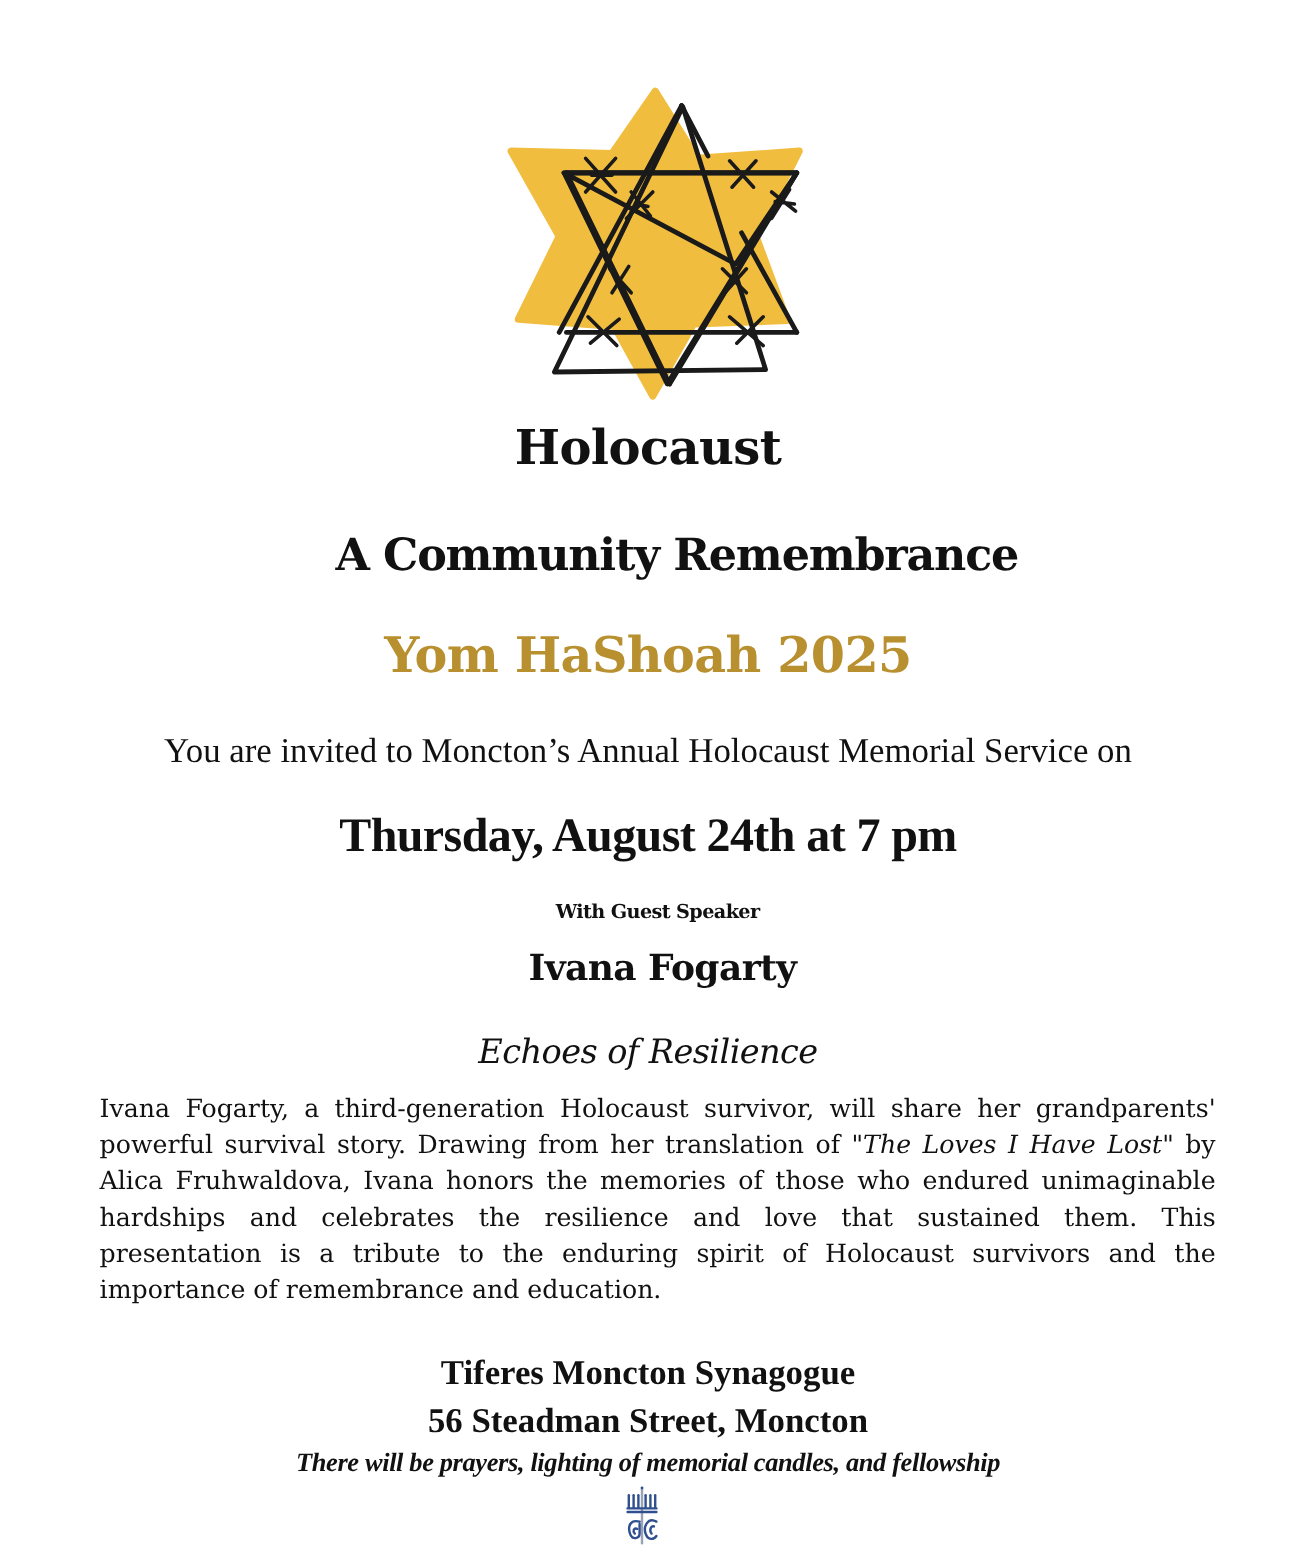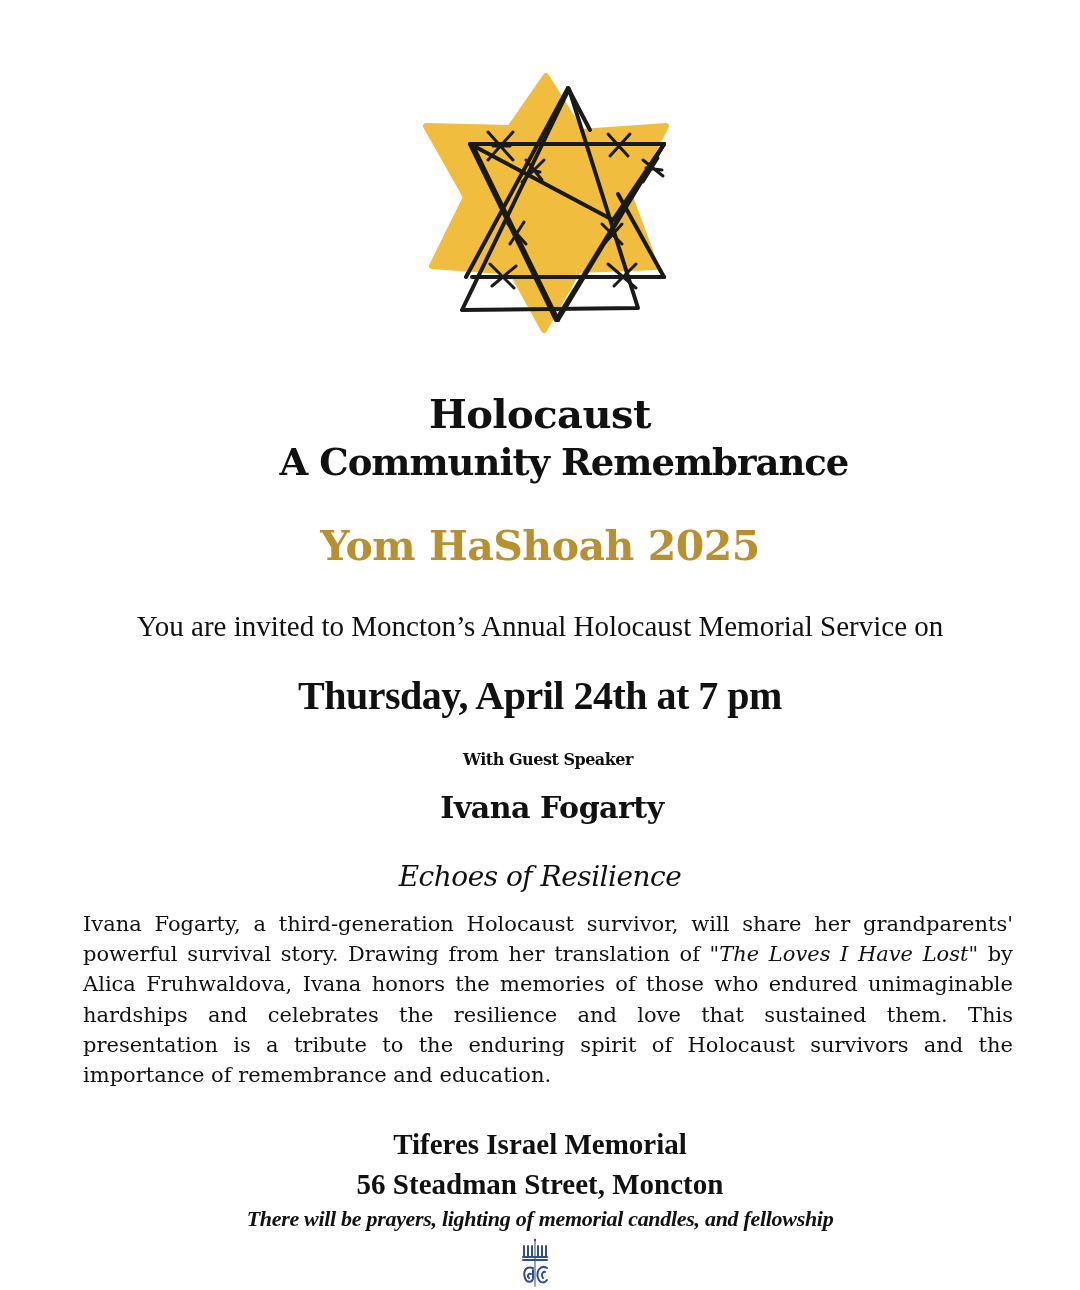--- a/index.html
+++ b/index.html
@@ -31,21 +31,20 @@
       text-align: center;
       white-space: nowrap;
     }
     .title-1 {
       top: 350px;
       font-family: "DejaVu Serif", serif;
       font-weight: bold;
       font-size: 40px;
       letter-spacing: -0.5px;
       color: #111;
-      margin-top: 40px;
     }
     .title-2 {
       top: 440px;
       font-family: "DejaVu Serif", serif;
       font-weight: bold;
       font-size: 37px;
       letter-spacing: -1px;
       color: #111;
       padding-left: 24px;
     }
@@ -173,29 +172,29 @@
       <path d="M190 192 L218 216 M218 192 L196 214"></path>
     </g>
   </svg>
 </div>
 
 <div class="center-line title-1">Holocaust</div>
 <div class="center-line title-2">A Community Remembrance</div>
 <div class="center-line title-3">Yom HaShoah 2025</div>
 
 <div class="center-line invite-line">You are invited to Moncton’s Annual Holocaust Memorial Service on</div>
-<div class="center-line date-line">Thursday, April 24th at 7 pm</div>
+<div class="center-line date-line">Thursday, August 24th at 7 pm</div>
 
 <div class="center-line guest-label">With Guest Speaker</div>
 <div class="center-line speaker-name">Ivana Fogarty</div>
 <div class="center-line talk-title">Echoes of Resilience</div>
 
 <div class="description"><span>Ivana Fogarty, a third-generation Holocaust survivor, will share her grandparents' powerful survival story. Drawing from her translation of "</span><span class="book-title">The Loves I Have Lost</span><span>" by Alica Fruhwaldova, Ivana honors the memories of those who endured unimaginable hardships and celebrates the resilience and love that sustained them. This presentation is a tribute to the enduring spirit of Holocaust survivors and the importance of remembrance and education.</span></div>
 
-<div class="center-line venue-name">Tiferes Israel Memorial</div>
+<div class="center-line venue-name">Tiferes Moncton Synagogue</div>
 <div class="center-line venue-address">56 Steadman Street, Moncton</div>
 <div class="center-line note-line">There will be prayers, lighting of memorial candles, and fellowship</div>
 
 <div class="logo-wrap">
   <svg viewBox="0 0 28 50" xmlns="http://www.w3.org/2000/svg">
     <g stroke="#2f4f8f" stroke-width="2" fill="none" stroke-linecap="round">
 
       <line x1="3" y1="8" x2="3" y2="18"></line>
       <line x1="7" y1="8" x2="7" y2="18"></line>
       <line x1="11" y1="8" x2="11" y2="18"></line>

